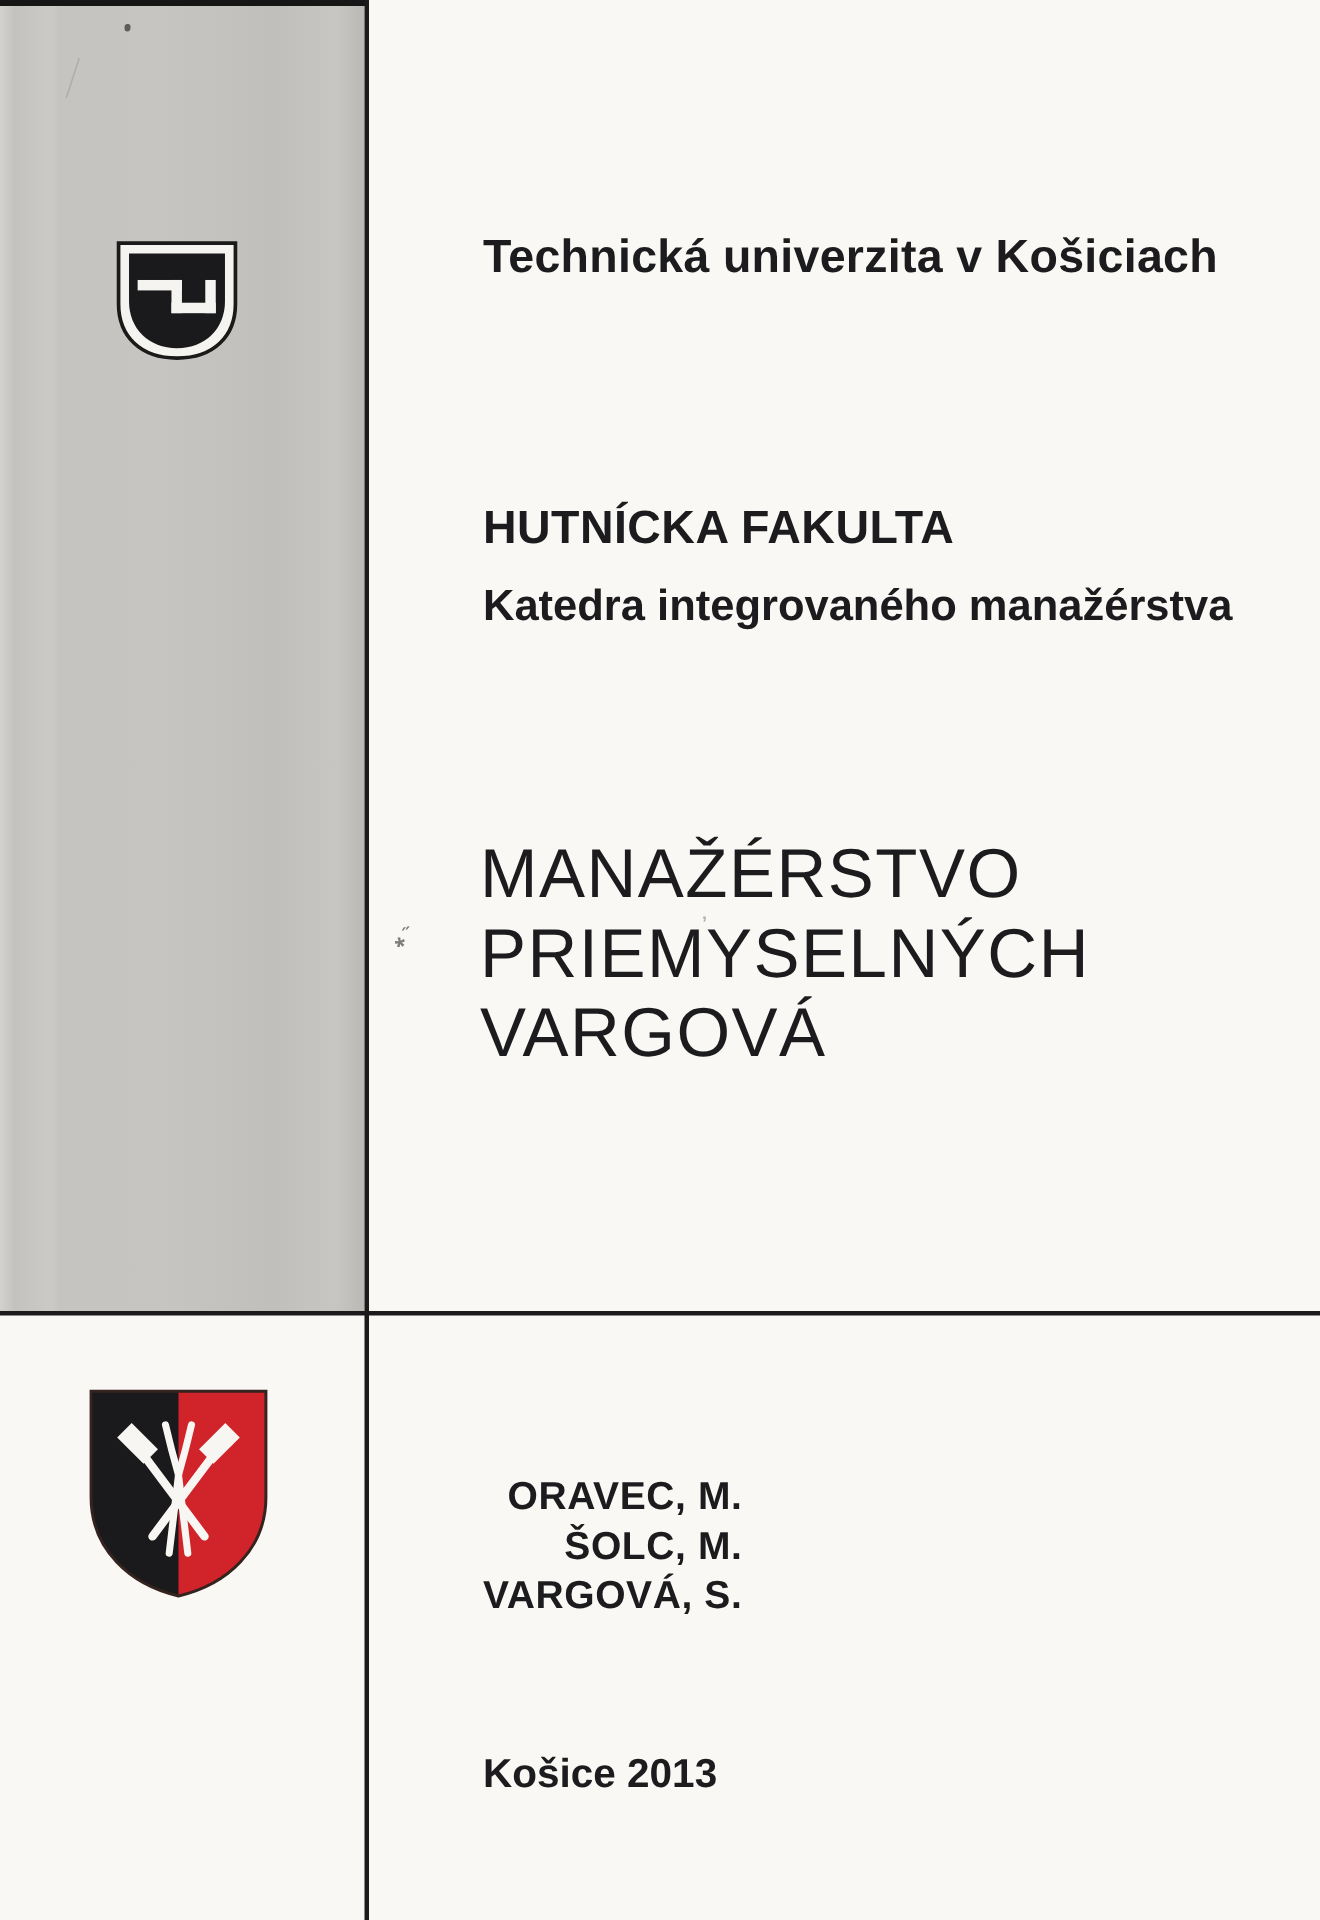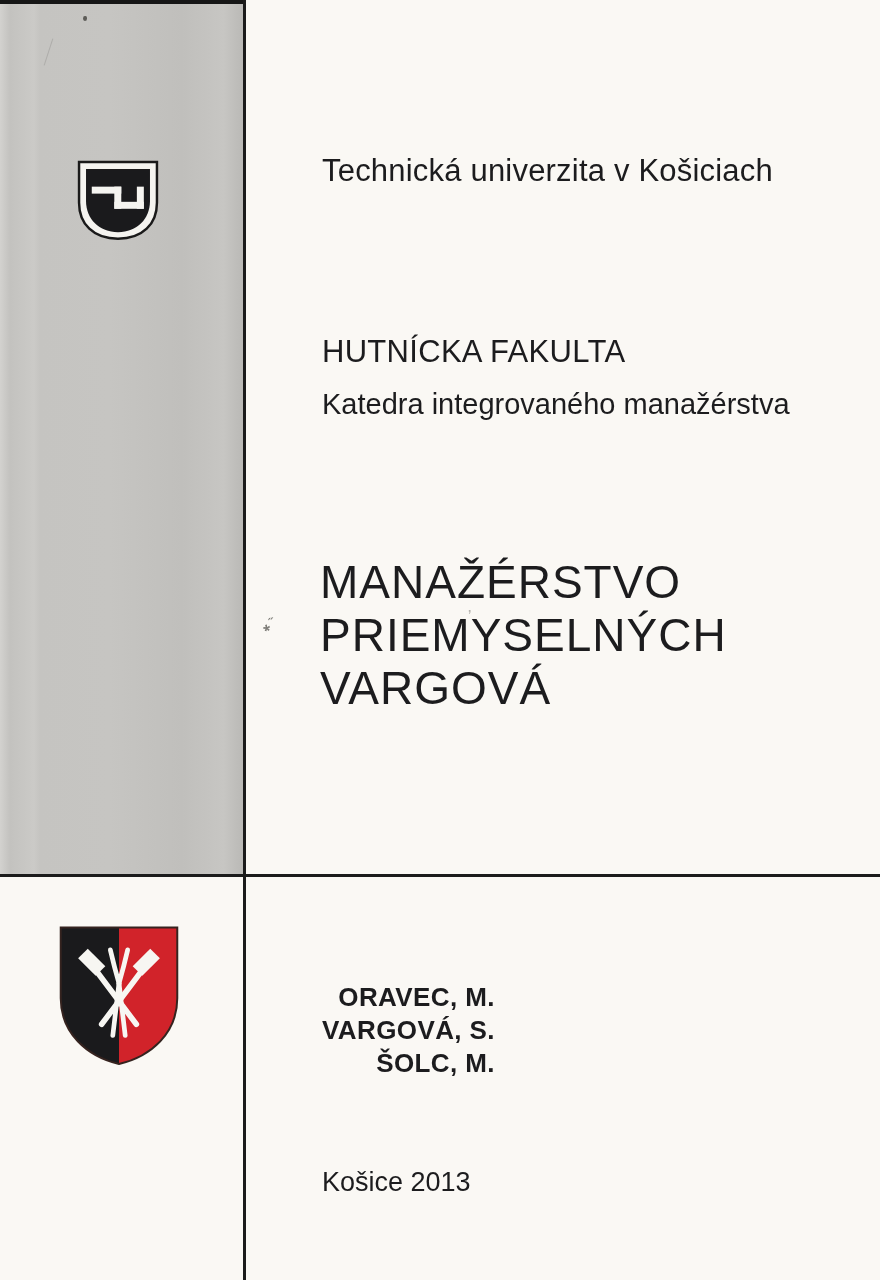--- a/index.html
+++ b/index.html
@@ -22,21 +22,21 @@
     position:absolute;left:0;top:0;width:246px;height:4px;background:#161616;
   }
   .rule-v{
     position:absolute;left:243px;top:0;width:3px;height:1280px;background:#1b1b1b;
   }
   .rule-h{
     position:absolute;left:0;top:874px;width:880px;height:3px;background:#1b1b1b;
   }
   .tuke-logo{position:absolute;left:77px;top:160px;width:82px;height:82px;}
   .crest{position:absolute;left:57px;top:923px;width:124px;height:148px;}
-  .txt{position:absolute;left:322px;font-weight:normal;white-space:nowrap;text-align:right;}
+  .txt{position:absolute;left:322px;font-weight:bold;white-space:nowrap;text-align:right;}
   .university{top:153px;font-size:31px;letter-spacing:0.2px;}
   .faculty{top:334px;font-size:31px;letter-spacing:0.3px;}
   .department{top:388px;font-size:29px;}
   .book-title{
     position:absolute;left:320px;top:556px;
     font-weight:normal;font-size:46px;line-height:53px;letter-spacing:1px;
   }
   .authors{
     position:absolute;left:322px;top:981px;
     font-weight:bold;font-size:26px;line-height:33px;letter-spacing:0.4px;text-align:right;
@@ -109,22 +109,22 @@
         <path d="M57,21 Q54,34 50,48"></path>
         <path d="M50,48 L45,90"></path>
         <path d="M50,48 L55,90"></path>
       </g>
     </g>
     <path d="M3,3 H97 V60 C97,88 76,107 50,113 C24,107 3,88 3,60 Z" fill="none" stroke="#35231f" stroke-width="1.6"></path>
   </svg>
 
   <div class="authors">
     <div>ORAVEC, M.</div>
+    <div>ŠOLC, M.</div>
     <div>VARGOVÁ, S.</div>
-    <div>ŠOLC, M.</div>
   </div>
 
   <div class="txt imprint">Košice 2013</div>
 
   <div class="speck-a"></div>
   <div class="scratch"></div>
   <div class="smudge-a">⁎˝</div>
   <div class="smudge-b">’</div>
 
 </div>

